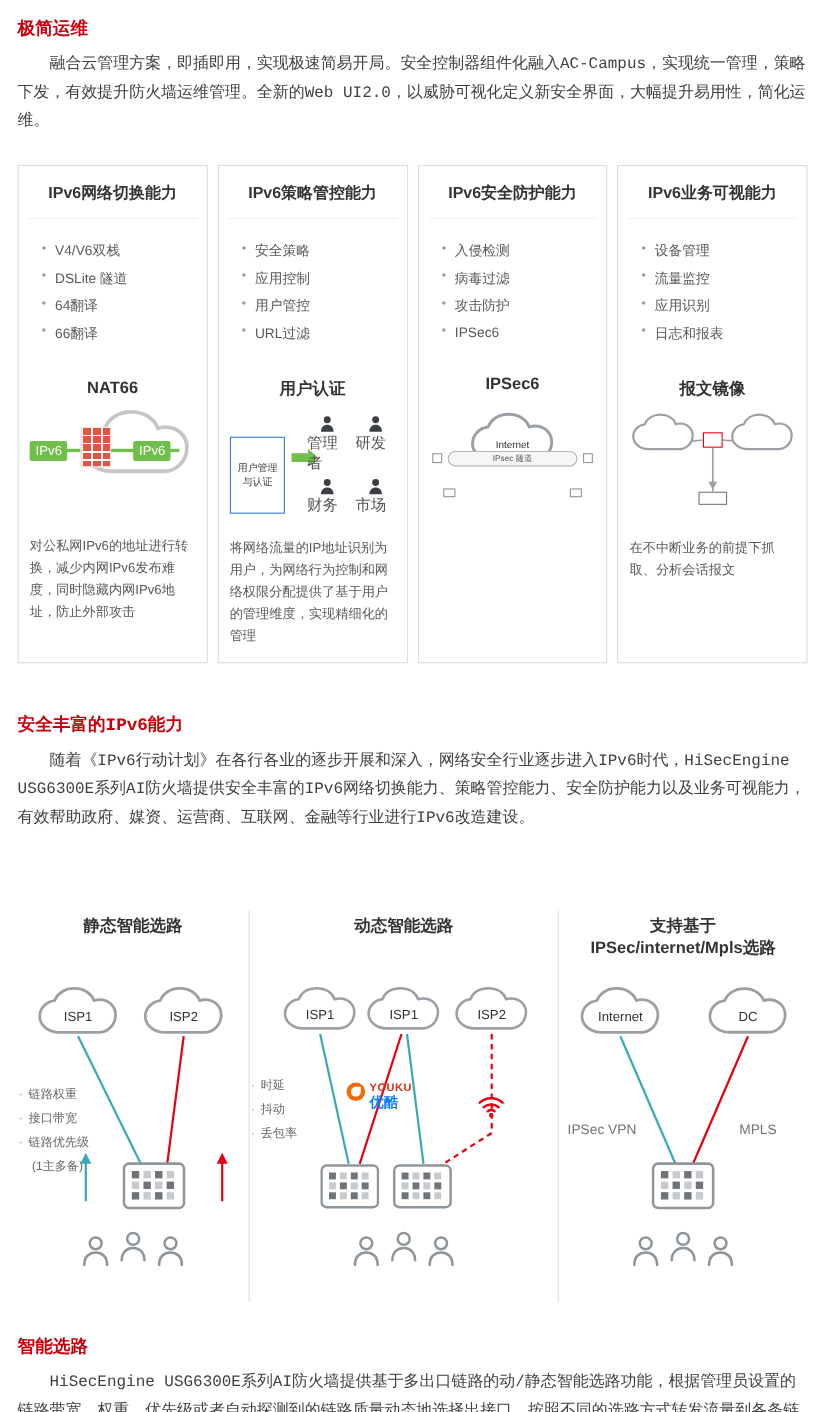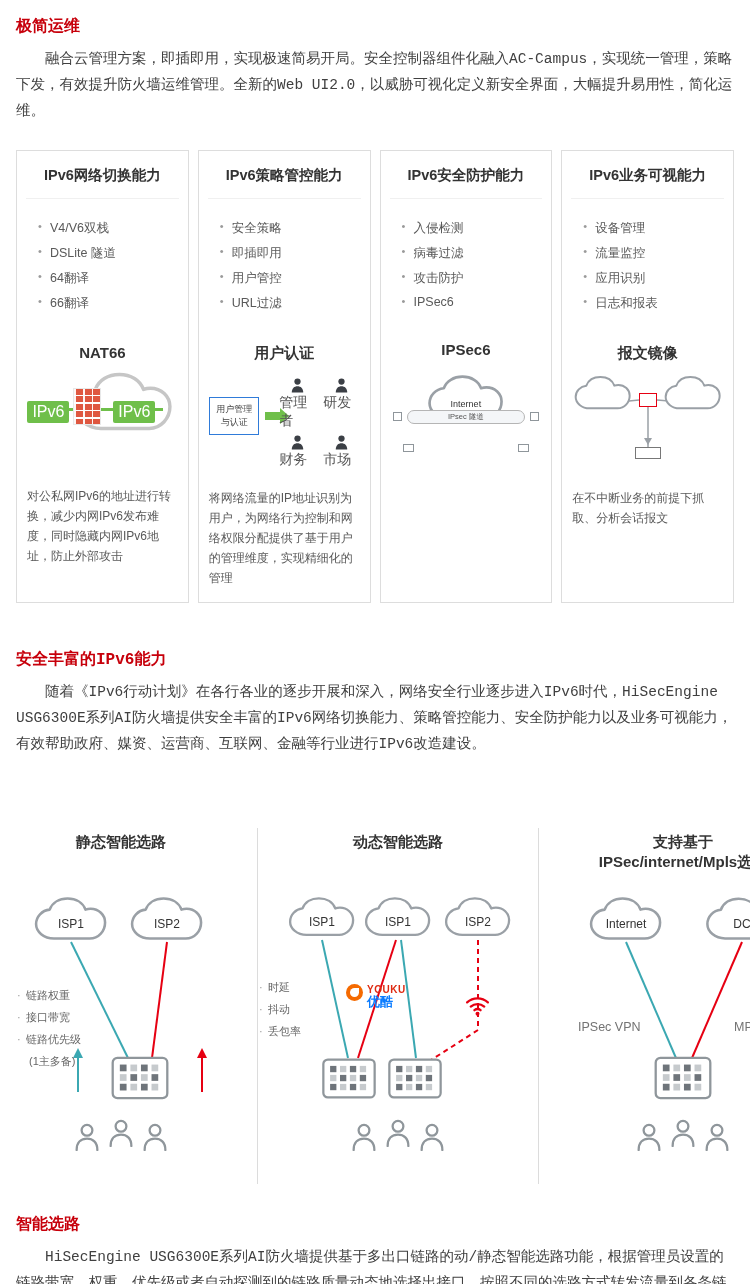--- a/index.html
+++ b/index.html
@@ -19,31 +19,31 @@
   .card-bullets li { font-size:12.5px; color:#595959; margin:8px 0; position:relative; }
   .card-bullets li::before { content:"•"; position:absolute; left:-12px; top:0; color:#9a9a9a; font-size:11px; }
   .card-sub { font-size:15px; font-weight:700; text-align:center; margin:24px 0 0; }
   .card-desc { font-size:12px; color:#595959; line-height:1.65; margin:24px 0 0; padding:0 1px; }
 
   .diag { width:150px; height:92px; margin:10px auto 0; position:relative; flex:none; }
 
   
   .d1cloud { position:absolute; right:-2px; top:0; width:110px; height:62px; color:#c6c6c6; }
   .gline { position:absolute; left:0; right:14px; top:37px; height:3px; background:#6fbf4a; }
-  .pill { position:absolute; background:#6fbf4a; color:#fff; font-size:16px; line-height:1; padding:3px 5px; border-radius:2px; top:30px; }
+  .pill { position:absolute; background:#6fbf4a; color:#fff; font-size:12px; line-height:1; padding:3px 5px; border-radius:2px; top:30px; }
   .pill.l { left:0; } .pill.r { right:22px; }
   .bricks { position:absolute; left:46px; top:17px; width:28px; height:37px;
     background-image:
       repeating-linear-gradient(90deg, rgba(255,255,255,.95) 0 1.5px, transparent 1.5px 9px),
       repeating-linear-gradient(180deg, #df5740 0 6px, #fff 6px 7.5px);
     border:1px solid #e8e8e8; }
 
   
   .authbox { position:absolute; left:0; top:24px; width:50px; border:1px solid #2f7bd9; background:#fff; color:#444;
-    font-size:9px; line-height:1.45; text-align:center; padding:5px 2px; }
+    font-size:9px; line-height:1.45; text-align:center; padding:21px 2px; }
   .garrow { position:absolute; left:56px; top:39px; width:15px; height:8px; background:#6fbf4a; }
   .garrow::after { content:""; position:absolute; right:-9px; top:-4px; width:0; height:0;
     border-left:9px solid #6fbf4a; border-top:8px solid transparent; border-bottom:8px solid transparent; }
   .roles { position:absolute; right:0; top:4px; display:grid; grid-template-columns:repeat(2,36px); gap:4px 8px; }
   .role { text-align:left; font-size:14px; color:#555; }
   .role svg { width:15px; height:16px; display:block; margin:0 auto 1px; color:#3b3f45; }
 
   
   .d3cloud { position:absolute; left:33px; top:6px; width:84px; height:48px; color:#9aa0a6; }
   .capsule { position:absolute; left:16px; right:16px; top:42px; height:14px; border:1px solid #b5b5b5; border-radius:8px;
@@ -54,21 +54,21 @@
   .pc-l { left:12px; } .pc-r { right:12px; }
 
   
   .d4c { position:absolute; top:2px; width:60px; height:36px; color:#9aa0a6; }
   .d4c.l { left:0; } .d4c.r { right:0; }
   .fwbox { position:absolute; left:66px; top:20px; width:18px; height:14px; border:1.5px solid #e60012; background:#fff; }
   .d4w { position:absolute; inset:0; pointer-events:none; }
   .anbox { position:absolute; left:62px; top:74px; width:26px; height:12px; border:1.5px solid #777; background:#fff; }
 
   
-  .cols { display:flex; margin:70px 16px 0;gap:31px; }
+  .cols { display:flex; margin:70px 16px 0; }
   .col { padding-top:4px; }
   .col-1 { width:224px; }
   .col-2 { width:292px; border-left:1px solid #dcdcdc; border-right:1px solid #dcdcdc; }
   .col-3 { flex:1; }
   .col-head { min-height:44px; display:flex; flex-direction:column; align-items:center; justify-content:flex-start;
     font-size:15px; font-weight:700; line-height:1.35; text-align:center; }
   .cdia { position:relative; height:300px; margin:8px auto 0; }
   .cdia-1 { width:210px; } .cdia-2 { width:280px; } .cdia-3 { width:226px; }
 
   .cloud { position:absolute; }
@@ -169,21 +169,21 @@
         <span class="bricks"></span>
         <span class="pill r">IPv6</span>
       </div>
       <p class="card-desc">对公私网IPv6的地址进行转换，减少内网IPv6发布难度，同时隐藏内网IPv6地址，防止外部攻击</p>
     </div>
 
     <div class="card">
       <h3 class="card-title">IPv6策略管控能力</h3>
       <ul class="card-bullets">
         <li>安全策略</li>
-        <li>即插即用</li>
+        <li>应用控制</li>
         <li>用户管控</li>
         <li>URL过滤</li>
       </ul>
       <h4 class="card-sub">用户认证</h4>
       <div class="diag">
         <div class="authbox">用户管理与认证</div>
         <div class="garrow"></div>
         <div class="roles">
           <div class="role"><svg viewBox="0 0 26 28">
                 <use href="#personfill"></use>

